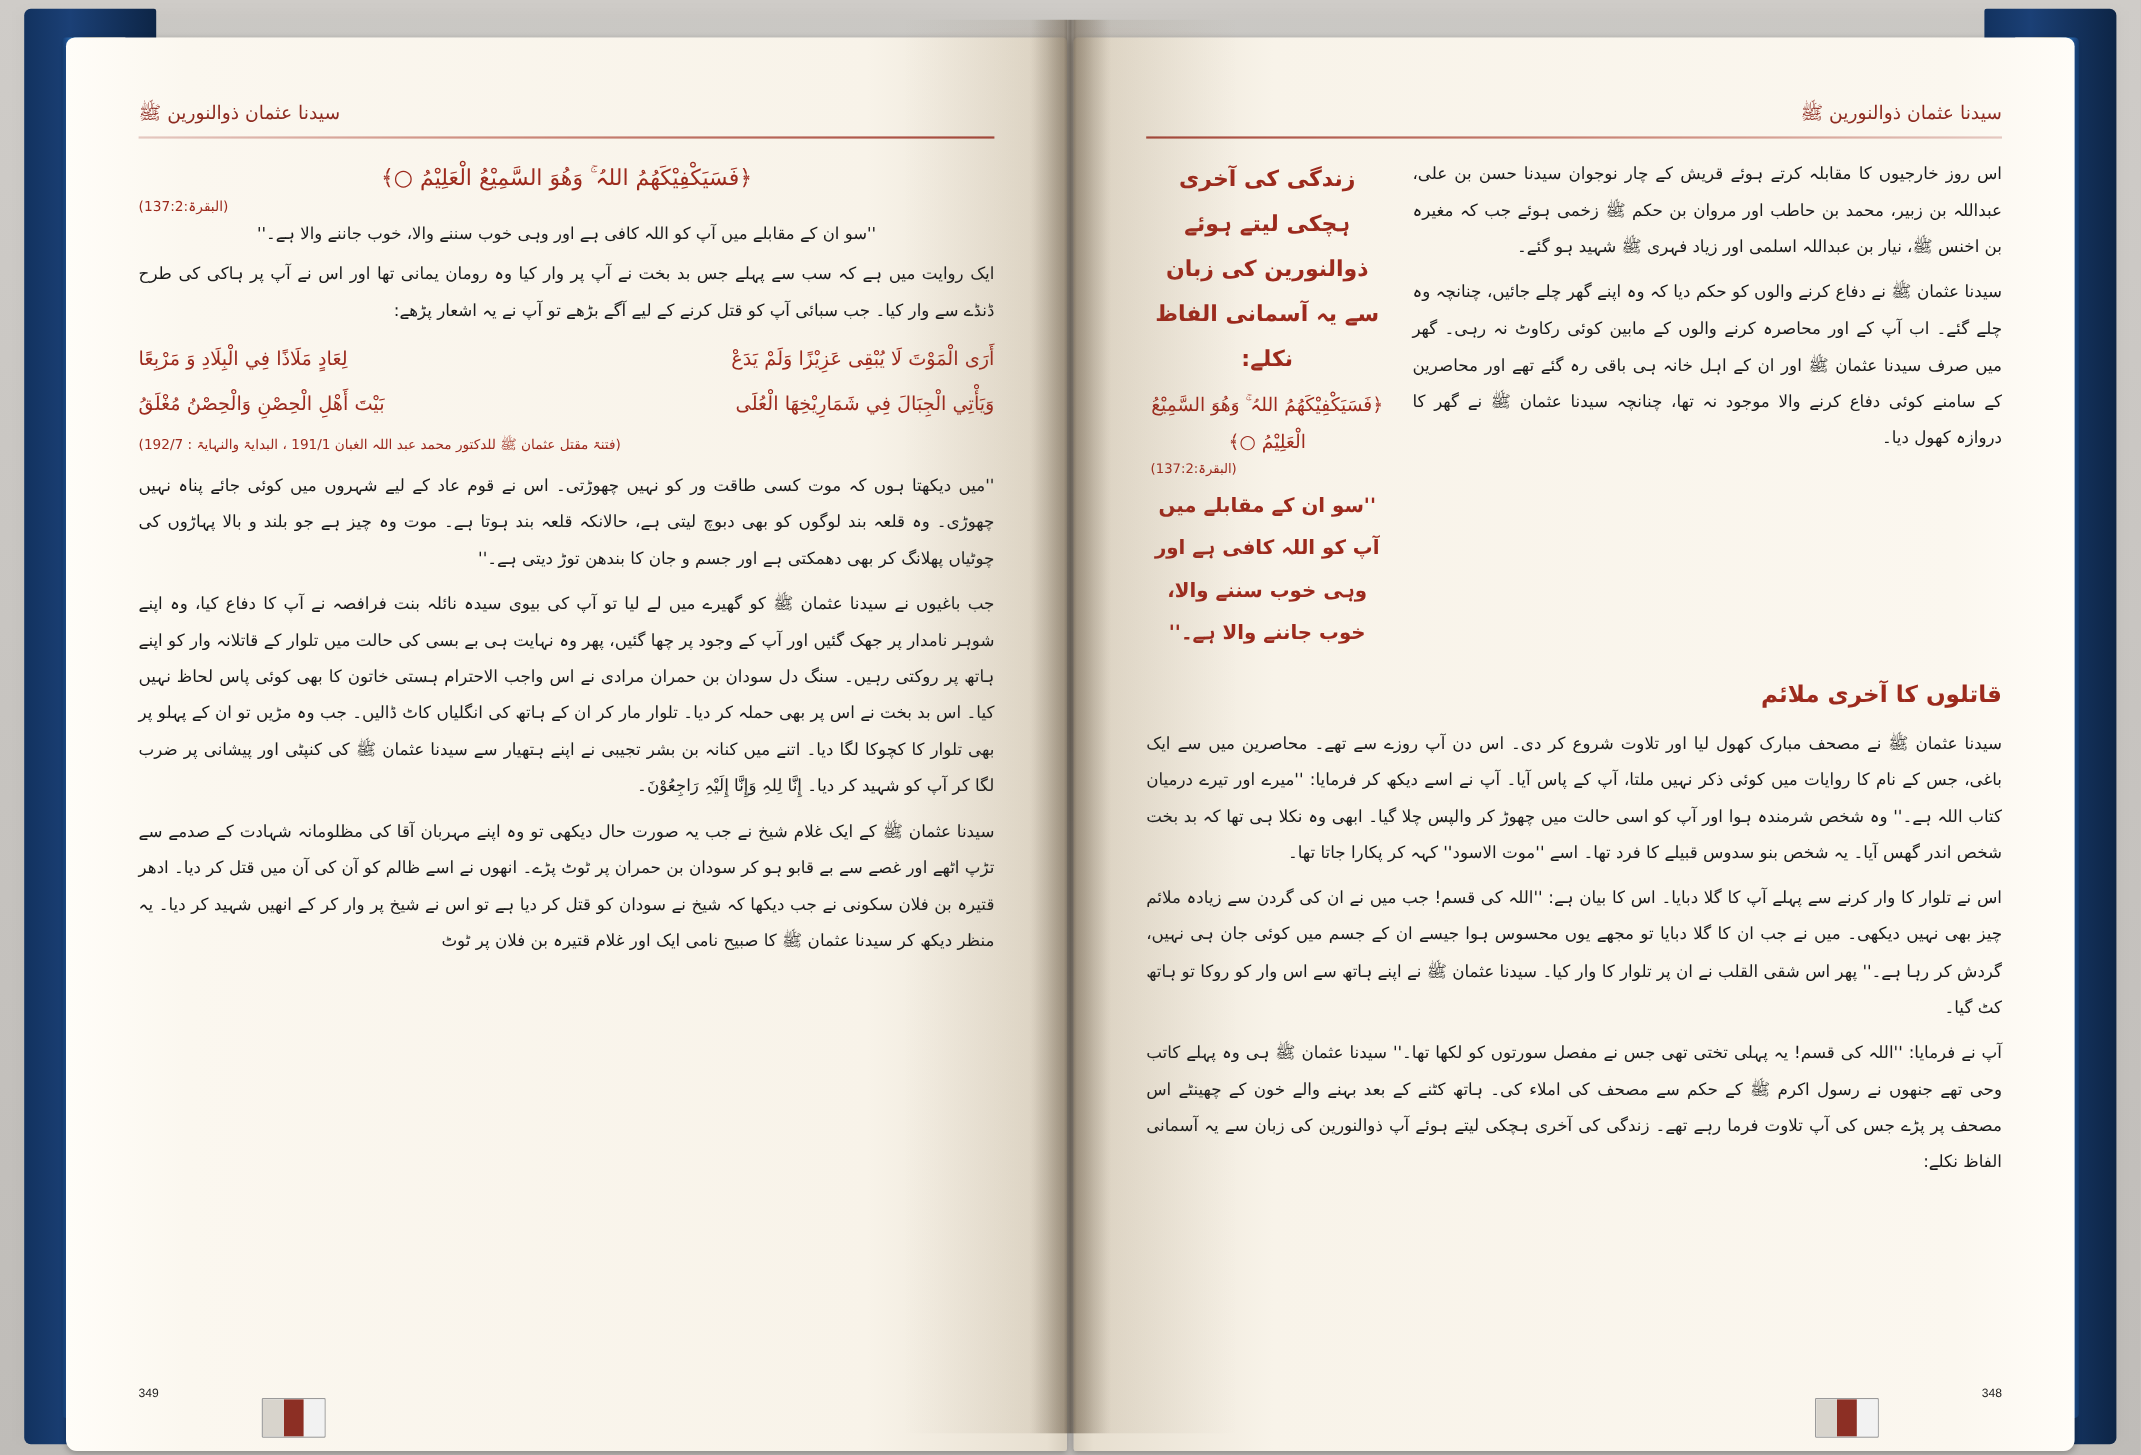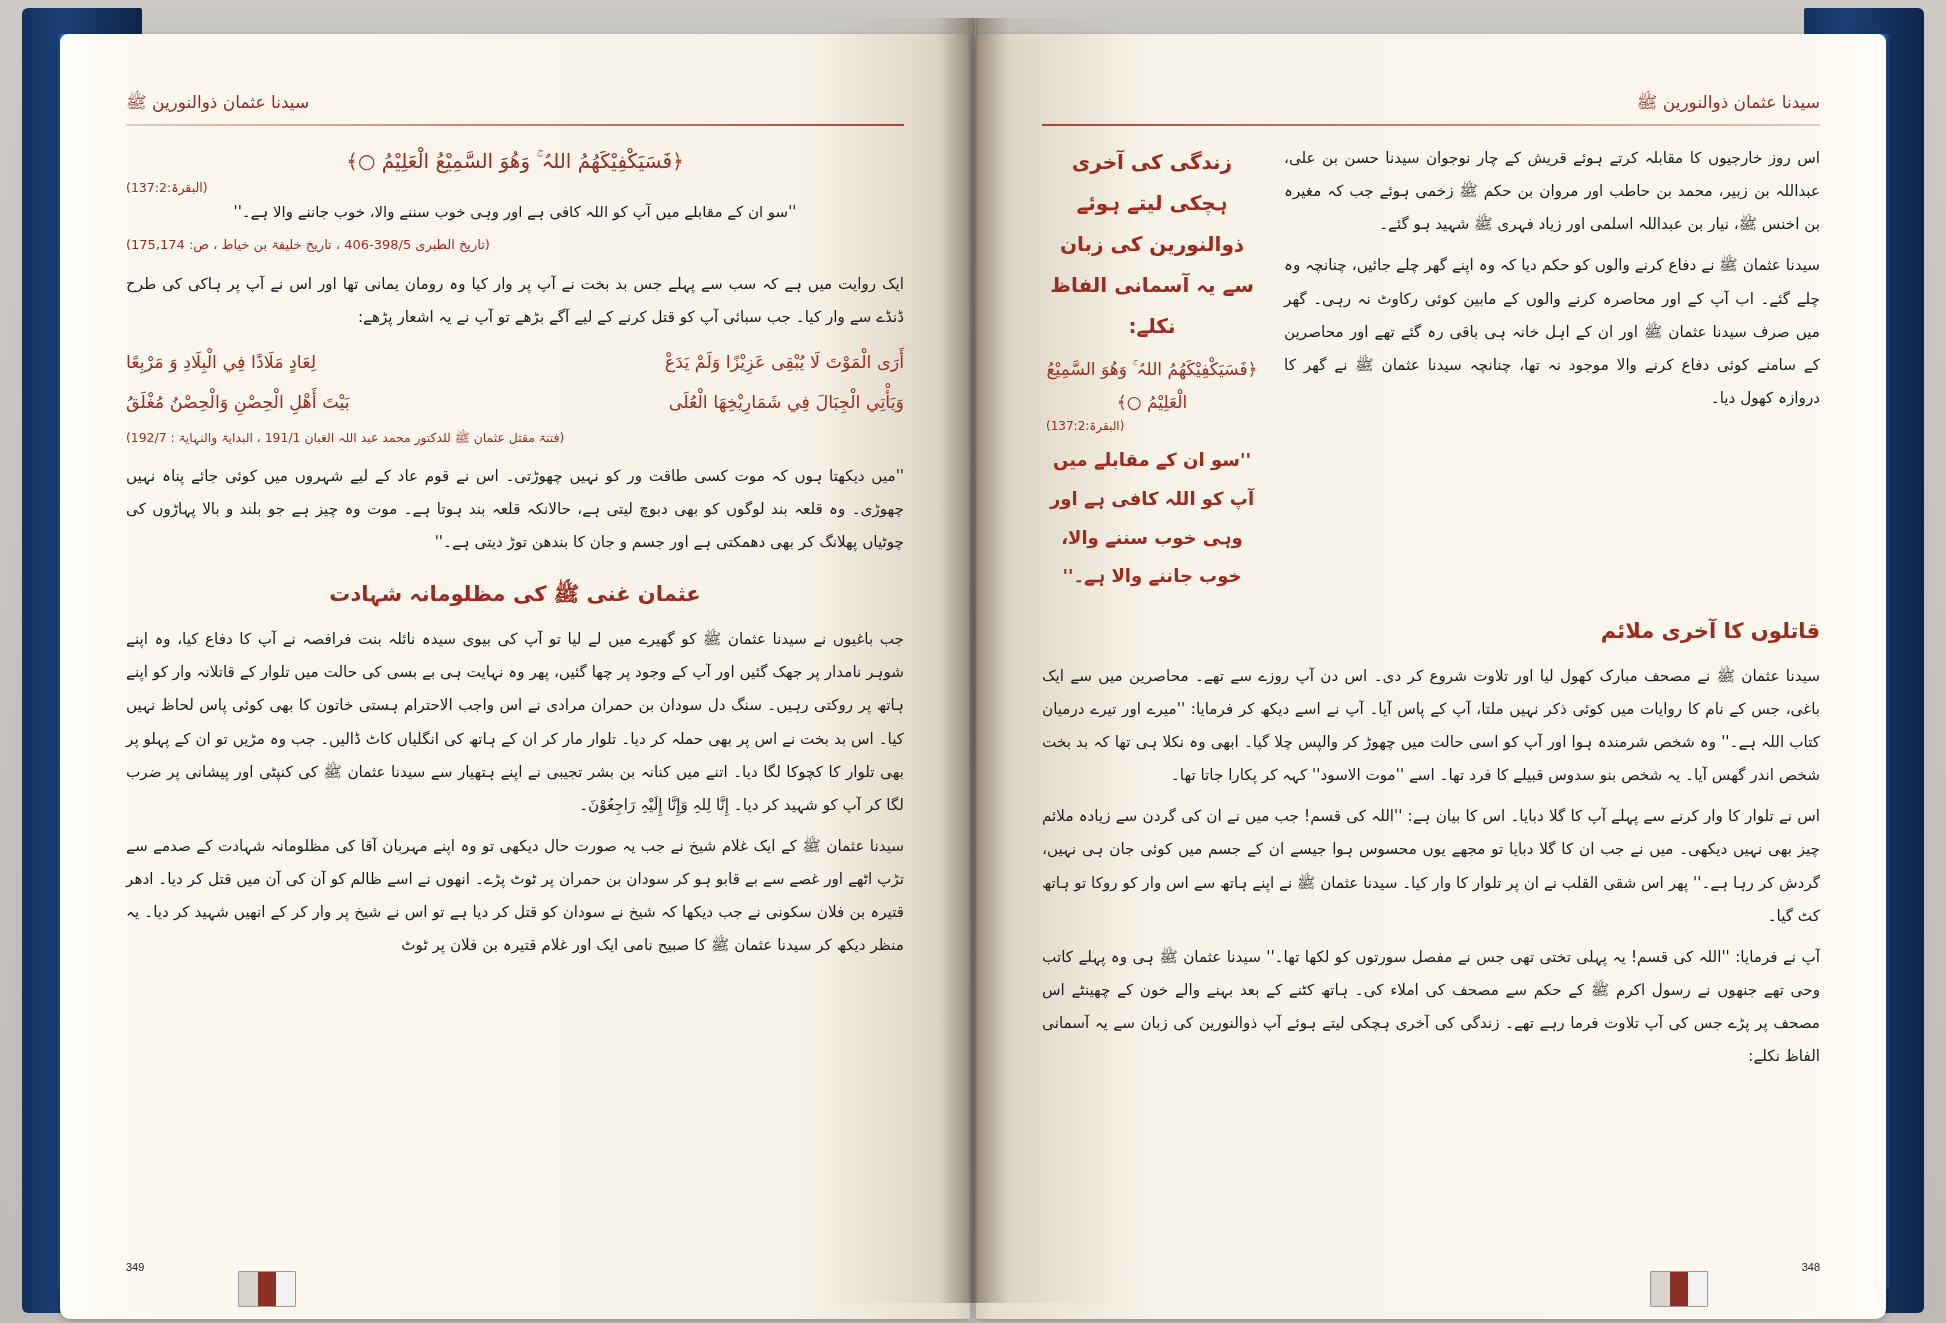--- a/index.html
+++ b/index.html
@@ -339,40 +339,38 @@
 
         <div class="runhead" style="justify-content:flex-end">
           <span class="txt">سیدنا عثمان ذوالنورین ﷺ</span>
         </div>
         <div class="rule flip"></div>
 
         <div class="body">
           <p class="ayah">﴿فَسَیَکْفِیْکَھُمُ اللہُ ۚ وَھُوَ السَّمِیْعُ الْعَلِیْمُ ○﴾</p>
           <div class="ayah-ref">(البقرۃ:137:2)</div>
           <p class="trans">''سو ان کے مقابلے میں آپ کو اللہ کافی ہے اور وہی خوب سننے والا، خوب جاننے والا ہے۔''</p>
-          <p class="ref">(تاریخ الطبری 398/5-406 ، تاریخ خلیفۃ بن خیاط ، ص: 175,174)</p>
 
           <p class="para">ایک روایت میں ہے کہ سب سے پہلے جس بد بخت نے آپ پر وار کیا وہ رومان یمانی تھا اور اس نے آپ پر ہاکی کی طرح ڈنڈے سے وار کیا۔ جب سبائی آپ کو قتل کرنے کے لیے آگے بڑھے تو آپ نے یہ اشعار پڑھے:</p>
 
           <div class="couplets">
             <div class="couplet-row">
               <span>أَرَی الْمَوْتَ لَا یُبْقِی عَزِیْزًا وَلَمْ یَدَعْ</span>
               <span>لِعَادٍ مَلَاذًا فِي الْبِلَادِ وَ مَرْبِعًا</span>
             </div>
             <div class="couplet-row">
               <span>وَیَأْتِي الْجِبَالَ فِي شَمَارِیْخِهَا الْعُلَی</span>
               <span>بَیْتَ أَهْلِ الْحِصْنِ وَالْحِصْنُ مُغْلَقُ</span>
             </div>
           </div>
 
           <p class="ref small">(فتنۃ مقتل عثمان ﷺ للدکتور محمد عبد اللہ الغبان 191/1 ، البدایۃ والنہایۃ : 192/7)</p>
 
           <p class="para">''میں دیکھتا ہوں کہ موت کسی طاقت ور کو نہیں چھوڑتی۔ اس نے قوم عاد کے لیے شہروں میں کوئی جائے پناہ نہیں چھوڑی۔ وہ قلعہ بند لوگوں کو بھی دبوچ لیتی ہے، حالانکہ قلعہ بند ہوتا ہے۔ موت وہ چیز ہے جو بلند و بالا پہاڑوں کی چوٹیاں پھلانگ کر بھی دھمکتی ہے اور جسم و جان کا بندھن توڑ دیتی ہے۔''</p>
 
-          <h2 class="section">عثمان غنی ﷺ کی مظلومانہ شہادت</h2>
 
           <p class="para">جب باغیوں نے سیدنا عثمان ﷺ کو گھیرے میں لے لیا تو آپ کی بیوی سیدہ نائلہ بنت فرافصہ نے آپ کا دفاع کیا، وہ اپنے شوہر نامدار پر جھک گئیں اور آپ کے وجود پر چھا گئیں، پھر وہ نہایت ہی بے بسی کی حالت میں تلوار کے قاتلانہ وار کو اپنے ہاتھ پر روکتی رہیں۔ سنگ دل سودان بن حمران مرادی نے اس واجب الاحترام ہستی خاتون کا بھی کوئی پاس لحاظ نہیں کیا۔ اس بد بخت نے اس پر بھی حملہ کر دیا۔ تلوار مار کر ان کے ہاتھ کی انگلیاں کاٹ ڈالیں۔ جب وہ مڑیں تو ان کے پہلو پر بھی تلوار کا کچوکا لگا دیا۔ اتنے میں کنانہ بن بشر تجیبی نے اپنے ہتھیار سے سیدنا عثمان ﷺ کی کنپٹی اور پیشانی پر ضرب لگا کر آپ کو شہید کر دیا۔ إِنَّا لِلہِ وَإِنَّا إِلَیْہِ رَاجِعُوْنَ۔</p>
           <p class="para">سیدنا عثمان ﷺ کے ایک غلام شیخ نے جب یہ صورت حال دیکھی تو وہ اپنے مہربان آقا کی مظلومانہ شہادت کے صدمے سے تڑپ اٹھے اور غصے سے بے قابو ہو کر سودان بن حمران پر ٹوٹ پڑے۔ انھوں نے اسے ظالم کو آن کی آن میں قتل کر دیا۔ ادھر قتیرہ بن فلان سکونی نے جب دیکھا کہ شیخ نے سودان کو قتل کر دیا ہے تو اس نے شیخ پر وار کر کے انھیں شہید کر دیا۔ یہ منظر دیکھ کر سیدنا عثمان ﷺ کا صبیح نامی ایک اور غلام قتیرہ بن فلان پر ٹوٹ</p>
         </div>
 
         <div class="folio l">349</div>
       </div>
       <div class="tab l">
         <span class="s1"></span>
         <span class="s2"></span>

